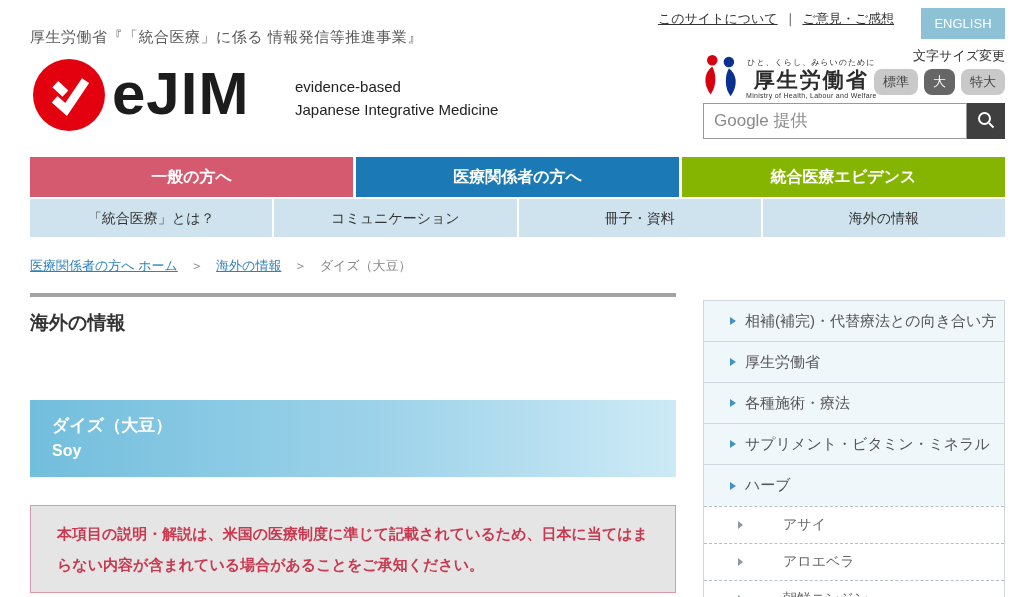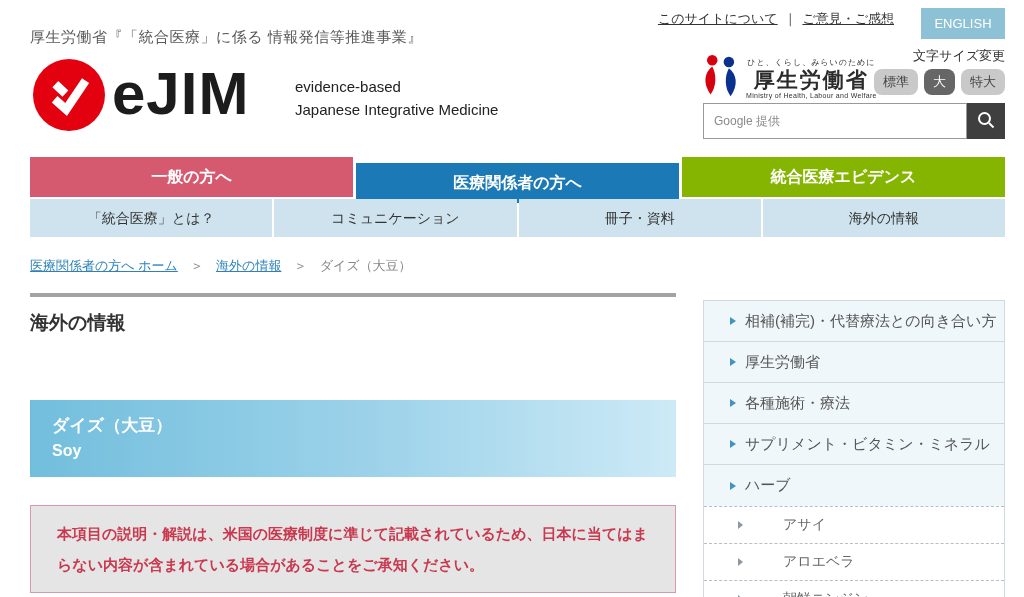--- a/index.html
+++ b/index.html
@@ -31,26 +31,26 @@
   
   .fontsize-label { position:absolute; top:47px; right:19px; font-size:13px; color:#333; }
   .fontsize-btns { position:absolute; top:69px; right:19px; display:flex; gap:6px; }
   .size-btn { display:inline-block; padding:4px 9px; border-radius:8px; background:#c9c9c9; color:#444;
     font-size:13px; cursor:pointer; }
   .size-btn.selected { background:#666; color:#fff; }
 
   
   .search { position:absolute; top:103px; left:703px; width:302px; height:36px; }
   .search input { position:absolute; left:0; top:0; width:264px; height:36px; border:1px solid #999;
-    padding:0 10px; font-size:12px; color:#333; outline:none; }
+    padding:0 10px; font-size:17px; color:#333; outline:none; }
   .search input::placeholder { color:#8a8a8a; }
   .search-btn { position:absolute; right:0; top:0; width:38px; height:36px; background:#3f3f3f; border:none; cursor:pointer; }
 
   
-  .nav { position:absolute; top:157px; left:30px; width:975px; height:40px; display:flex; gap:3px; }
+  .nav { position:absolute; top:157px; left:30px; width:975px; height:40px; display:flex; gap:3px;align-items:flex-end; }
   .tab { flex:1; height:40px; line-height:40px; text-align:center; color:#fff; font-size:16px; font-weight:bold; cursor:pointer; }
   .tab-general { background:#d55a6f; }
   .tab-medical { background:#1b79b6;margin-top:6px; }
   .tab-evidence { background:#85b401; }
 
   .subnav { position:absolute; top:199px; left:30px; width:975px; height:38px; display:flex; gap:2px; }
   .subtab { flex:1; background:#cfe3ee; color:#333; font-size:14px; text-align:center; line-height:38px; cursor:pointer; }
 
   
   .breadcrumb { position:absolute; top:257px; left:30px; font-size:13px; color:#888; white-space:nowrap; }

